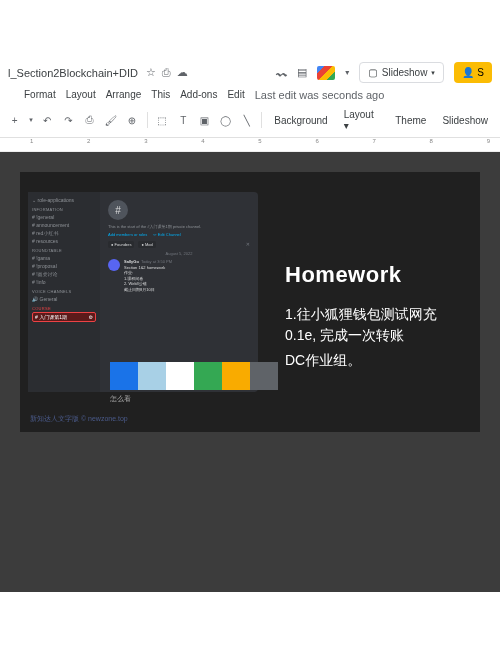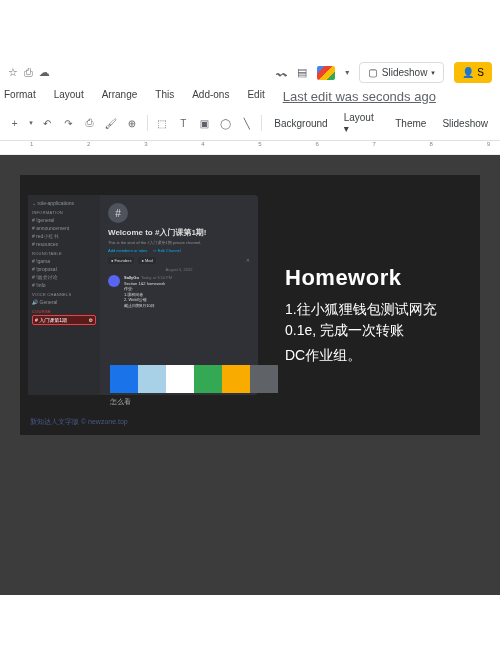--- a/index.html
+++ b/index.html
@@ -6,22 +6,22 @@
 body{width:500px;height:667px;background:#fff;overflow:hidden;position:relative}
 .blank-top{height:58px;background:#fff}
 .titlebar{display:flex;align-items:center;padding:4px 8px;gap:8px;font-size:11px}
 .doc-title{font-weight:500;color:#3c4043}
 .title-icons{display:flex;gap:6px;color:#5f6368}
 .title-icons span{cursor:pointer}
 .title-right{margin-left:auto;display:flex;align-items:center;gap:10px}
 .meet-icon{width:18px;height:14px;background:linear-gradient(135deg,#4285f4 25%,#ea4335 25% 50%,#fbbc04 50% 75%,#34a853 75%);border-radius:2px}
 .slideshow-btn{display:flex;align-items:center;gap:4px;border:1px solid #dadce0;padding:4px 8px;border-radius:4px;font-size:10px;color:#3c4043}
 .share-btn{background:#fbbc04;padding:5px 8px;border-radius:4px;font-size:10px;font-weight:500;display:flex;align-items:center;gap:3px}
-.menubar{display:flex;gap:18px;padding:2px 4px;font-size:10px;color:#3c4043}
-.last-edit{color:#5f6368;text-decoration:underline;font-size:13px}
+.menubar{display:flex;gap:10px;padding:2px 24px;font-size:10px;color:#3c4043}
+.last-edit{color:#5f6368;font-size:11px}
 .toolbar{display:flex;align-items:center;gap:8px;padding:4px 8px;border-bottom:1px solid #e0e0e0;font-size:10px;color:#3c4043}
 .tb-ico{width:14px;height:14px;display:flex;align-items:center;justify-content:center;color:#5f6368}
 .tb-sep{width:1px;height:16px;background:#e0e0e0}
 .tb-label{padding:2px 4px}
 .ruler{height:14px;background:#fff;position:relative;border-bottom:1px solid #eee;font-size:6px;color:#888}
 .ruler-marks{position:absolute;left:30px;right:10px;top:0;display:flex;justify-content:space-between}
 .slide-area{background:#3c3c3c;padding:20px 10px;display:flex;justify-content:center;height:440px}
 .slide{width:460px;height:260px;background:#202020;position:relative;color:#fff}
 .discord-panel{position:absolute;left:8px;top:20px;width:230px;height:200px;background:#2f3136;border-radius:4px;display:flex;font-size:5px}
 .d-sidebar{width:72px;background:#2b2d31;padding:4px;color:#8e9297}
@@ -39,30 +39,31 @@
 .d-date{text-align:center;font-size:4px;color:#72767d;margin:3px 0}
 .d-msg{display:flex;gap:4px}
 .d-avatar{width:12px;height:12px;background:#5865f2;border-radius:50%;flex-shrink:0}
 .d-msg-body{font-size:4px;line-height:1.4}
 .d-user{font-weight:600}
 .d-time{color:#72767d;margin-left:2px}
 .color-palette{position:absolute;left:90px;top:190px;display:flex;height:28px}
 .cp{width:28px;height:28px}
 .palette-label{position:absolute;left:90px;top:222px;font-size:7px;color:#aaa}
 .hw-section{position:absolute;right:15px;top:90px;width:180px}
-.hw-title{font-size:22px;font-weight:700;margin-bottom:8px;letter-spacing:0.5px}
+.hw-title{font-size:22px;font-weight:700;margin-bottom:16px;letter-spacing:0.5px}
 .hw-item{font-size:14px;line-height:1.5;margin-bottom:4px}
 .bottom-link{position:absolute;left:10px;bottom:8px;font-size:7px;color:#4a5a8a}
 </style>
 </head>
 <body>
 
 <div class="blank-top"></div>
 
 <div class="titlebar">
+  <span class="doc-title">l_Section2Blockchain+DID</span>
   <div class="title-icons">
     <span>☆</span>
     <span>⎙</span>
     <span>☁</span>
   </div>
   <div class="title-right">
     <span style="color:#5f6368">〰</span>
     <span style="color:#5f6368">▤</span>
     <div class="meet-icon"></div>
     <span style="color:#5f6368;font-size:8px">▾</span>
@@ -142,21 +143,20 @@
         <div class="d-cat">VOICE CHANNELS</div>
         <div class="d-ch">🔊 General</div>
         <div class="d-cat" style="color:#ed4245">COURSE</div>
         <div class="d-ch active">
           <span># 入门课第1期</span>
           <span style="margin-left:auto">⚙</span>
         </div>
       </div>
       <div class="d-main">
         <div class="d-hash">#</div>
-        <div class="d-welcome">Welcome to #入门课第1期!</div>
         <div class="d-sub">This is the start of the #入门课第1期 private channel.</div>
         <div class="d-actions">
           <span class="d-act-blue">Add members or roles</span>
           <span class="d-act-blue">✏ Edit Channel</span>
         </div>
         <div class="d-badges">
           <span class="d-badge">● Founders</span>
           <span class="d-badge">● Mod</span>
           <span style="margin-left:auto;color:#72767d">✕</span>
         </div>

